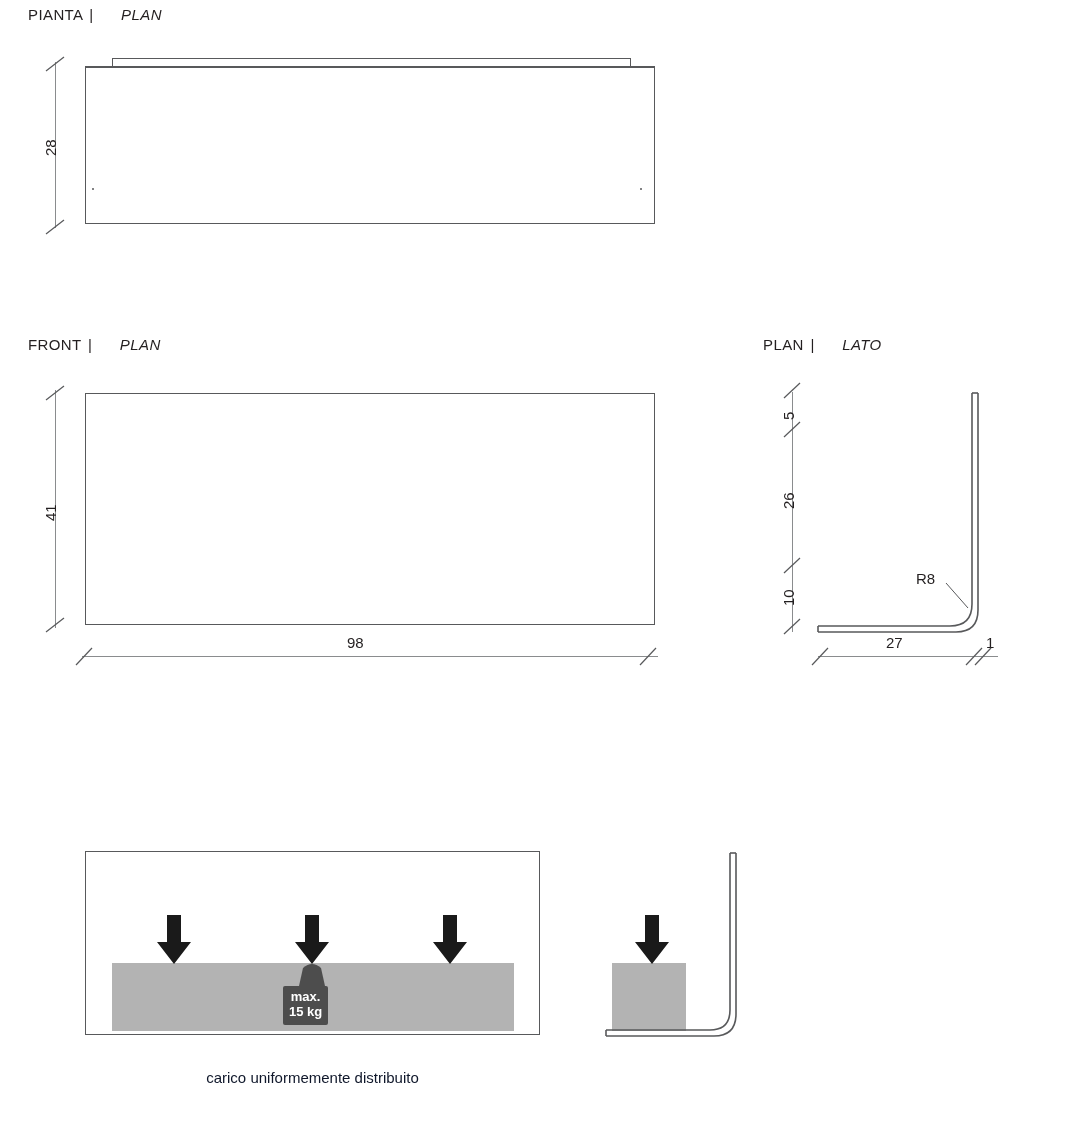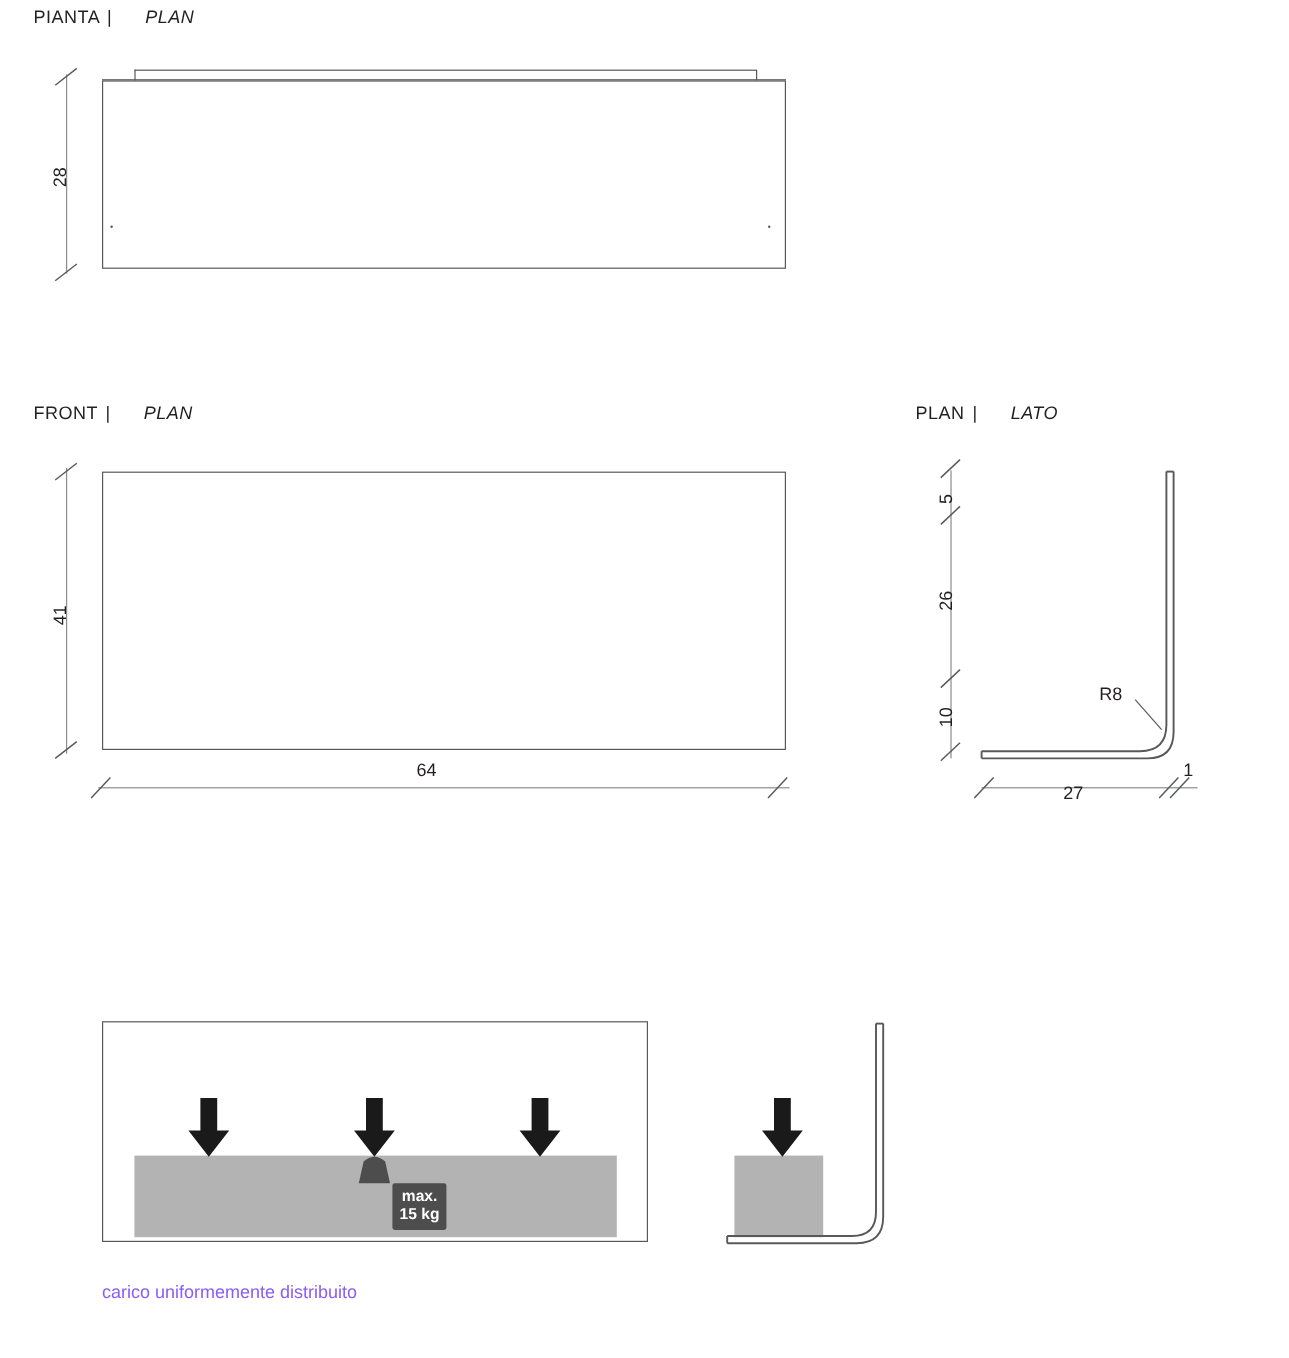--- a/index.html
+++ b/index.html
@@ -75,38 +75,37 @@
     height: 2px;
     background: #58595b;
     border-radius: 50%;
   }
   .load-block {
     position: absolute;
     background: #b3b3b3;
   }
   .caption {
     position: absolute;
-    text-align: left;
+    text-align: center;
     font-size: 15px;
-    color: #8b5cf6;
+    color: #0f172a;
     line-height: 1.35;
     white-space: nowrap;
   }
   .caption .en { font-style: italic; }
   .weight-label {
     position: absolute;
     background: #4d4d4d;
     color: #ffffff;
     font-size: 13px;
     font-weight: bold;
     line-height: 1.15;
     padding: 4px 6px 5px 6px;
     text-align: center;
     border-radius: 2px;
-    margin-left: 44px;
   }
   svg { display: block; }
   .svg-layer {
     position: absolute;
     left: 0; top: 0;
     width: 1074px;
     height: 1132px;
     pointer-events: none;
   }
 </style>
@@ -139,35 +138,35 @@
     <span class="sep">|</span>
     <span class="en">PLAN</span>
   </div>
 
   <div class="rect-outline" style="left:85px; top:393px; width:570px; height:232px;"></div>
 
   <div class="thin-v" style="left:55px; top:390px; height:238px;"></div>
   <div class="dim-text vert" style="left:42px; top:521px;">41</div>
 
   <div class="thin-h" style="left:82px; top:656px; width:576px;"></div>
-  <div class="dim-text" style="left:347px; top:634px;">64</div>
+  <div class="dim-text" style="left:347px; top:634px;">98</div>
 
   <div class="view-title" style="left:763px; top:336px;">
     <span class="it">PLAN</span>
     <span class="sep">|</span>
     <span class="en">LATO</span>
   </div>
 
   <div class="thin-v" style="left:792px; top:392px; height:240px;"></div>
   <div class="dim-text vert" style="left:780px; top:420px;">5</div>
   <div class="dim-text vert" style="left:780px; top:509px;">26</div>
   <div class="dim-text vert" style="left:780px; top:606px;">10</div>
 
   <div class="thin-h" style="left:818px; top:656px; width:180px;"></div>
-  <div class="dim-text" style="left:886px; top:653px;">27</div>
+  <div class="dim-text" style="left:886px; top:634px;">27</div>
   <div class="dim-text" style="left:986px; top:634px;">1</div>
 
   <div class="dim-text" style="left:916px; top:570px;text-align:right;">R8</div>
 
   <div class="rect-outline" style="left:85px; top:851px; width:455px; height:184px;"></div>
   <div class="load-block" style="left:112px; top:963px; width:402px; height:68px;"></div>
 
   <div class="weight-label" style="left:283px; top:986px;">
     <div>max.</div>
     <div>15 kg</div>

